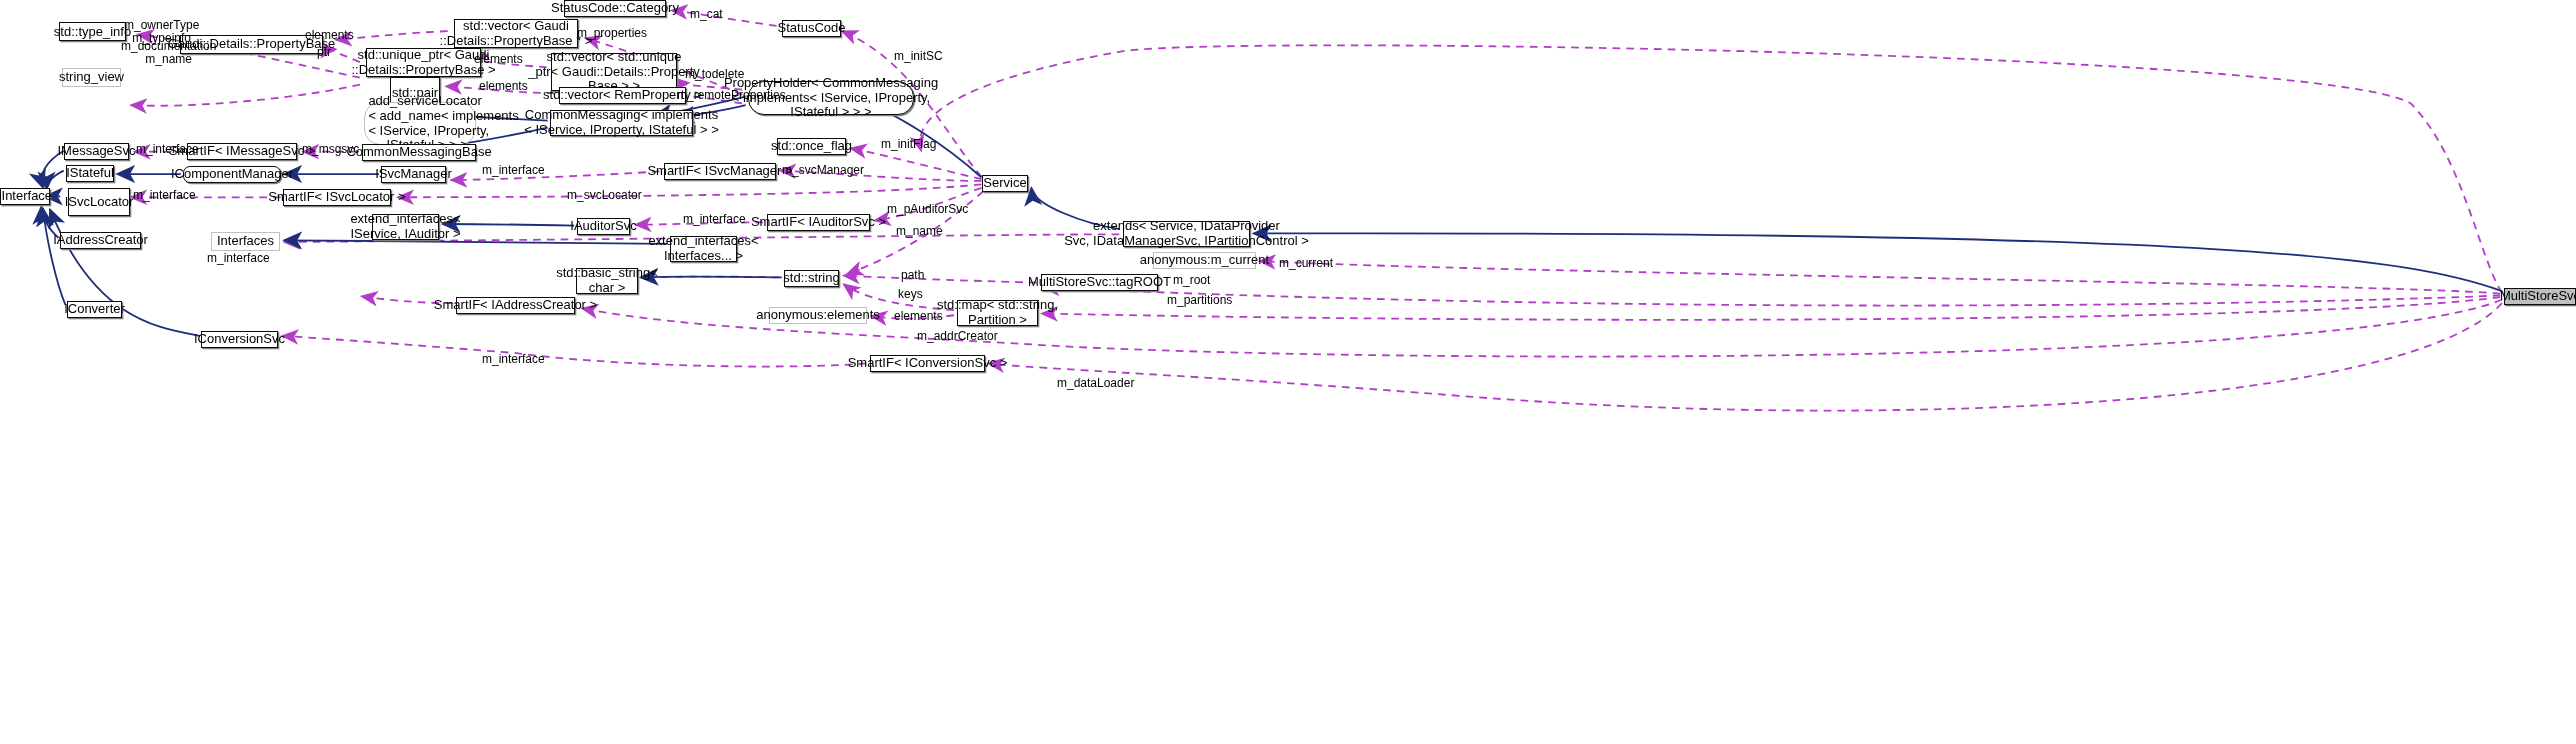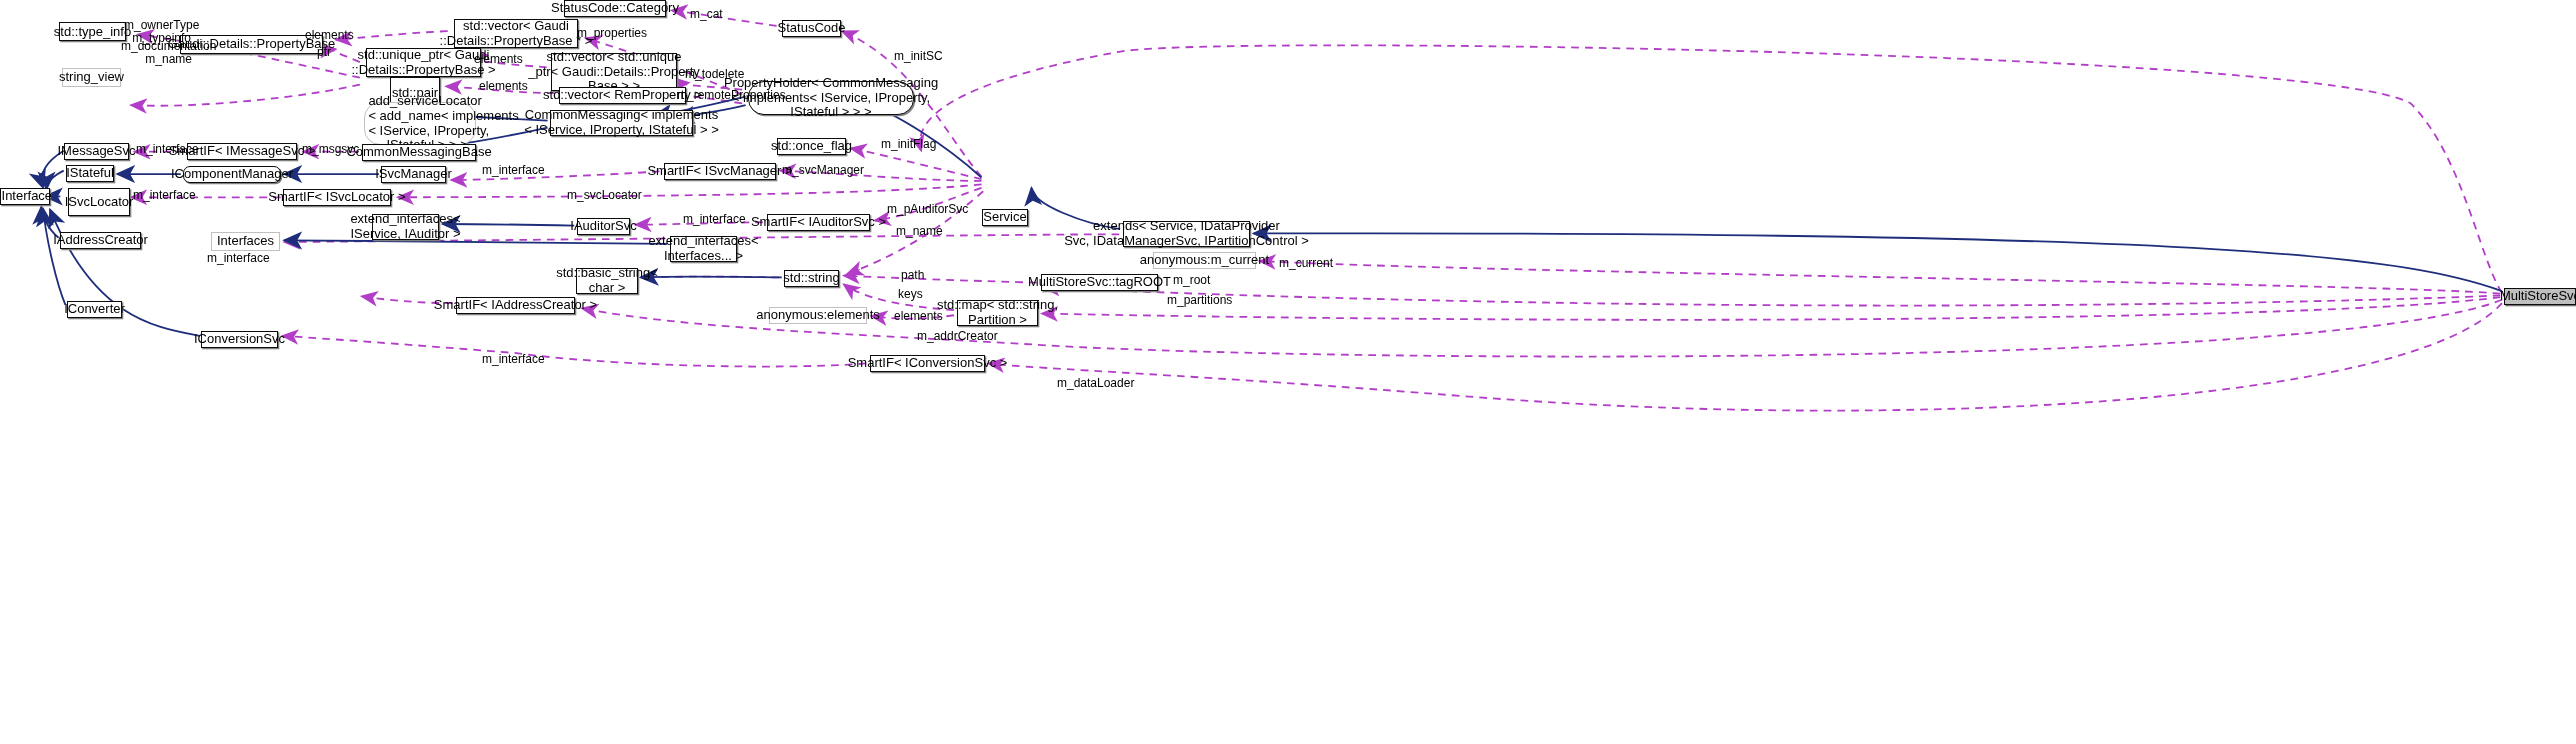--- a/index.html
+++ b/index.html
@@ -166,21 +166,21 @@
       <div class="node std" style="left: 64px; top: 143px; width: 65px; height: 17px;">IMessageSvc</div>
       <div class="node std" style="left: 187px; top: 143px; width: 110px; height: 17px;">SmartIF&lt; IMessageSvc &gt;</div>
       <div class="node std" style="left: 362px; top: 144px; width: 114px; height: 17px;">CommonMessagingBase</div>
       <div class="node std" style="left: 66px; top: 165px; width: 48px; height: 17px;">IStateful</div>
       <div class="node std" style="left: 183px; top: 166px; width: 98px; height: 17px; border-radius: 7px;">IComponentManager</div>
       <div class="node std" style="left: 381px; top: 166px; width: 65px; height: 17px;">ISvcManager</div>
       <div class="node std" style="left: 664px; top: 163px; width: 112px; height: 17px;">SmartIF&lt; ISvcManager &gt;</div>
       <div class="node std" style="left: 0px; top: 188px; width: 50px; height: 17px;">IInterface</div>
       <div class="node std" style="left: 68px; top: 188px; width: 62px; height: 28px;">ISvcLocator</div>
       <div class="node std" style="left: 283px; top: 189px; width: 108px; height: 17px;">SmartIF&lt; ISvcLocator &gt;</div>
-      <div class="node std" style="left: 982px; top: 175px; width: 46px; height: 17px; margin-top: 34px;">Service</div>
+      <div class="node std" style="left: 982px; top: 175px; width: 46px; height: 17px;">Service</div>
       <div class="node std" style="left: 372px; top: 214px; width: 67px; height: 26px;">extend_interfaces&lt;
 IService, IAuditor &gt;</div>
       <div class="node std" style="left: 577px; top: 218px; width: 53px; height: 17px;">IAuditorSvc</div>
       <div class="node std" style="left: 767px; top: 214px; width: 103px; height: 17px;">SmartIF&lt; IAuditorSvc &gt;</div>
       <div class="node std" style="left: 60px; top: 232px; width: 81px; height: 17px;">IAddressCreator</div>
       <div class="node light" style="left: 211px; top: 232px; width: 69px; height: 19px;">Interfaces</div>
       <div class="node std" style="left: 670px; top: 236px; width: 67px; height: 26px;">extend_interfaces&lt;
 Interfaces... &gt;</div>
       <div class="node std" style="left: 1123px; top: 221px; width: 127px; height: 26px;">extends&lt; Service, IDataProvider
 Svc, IDataManagerSvc, IPartitionControl &gt;</div>

